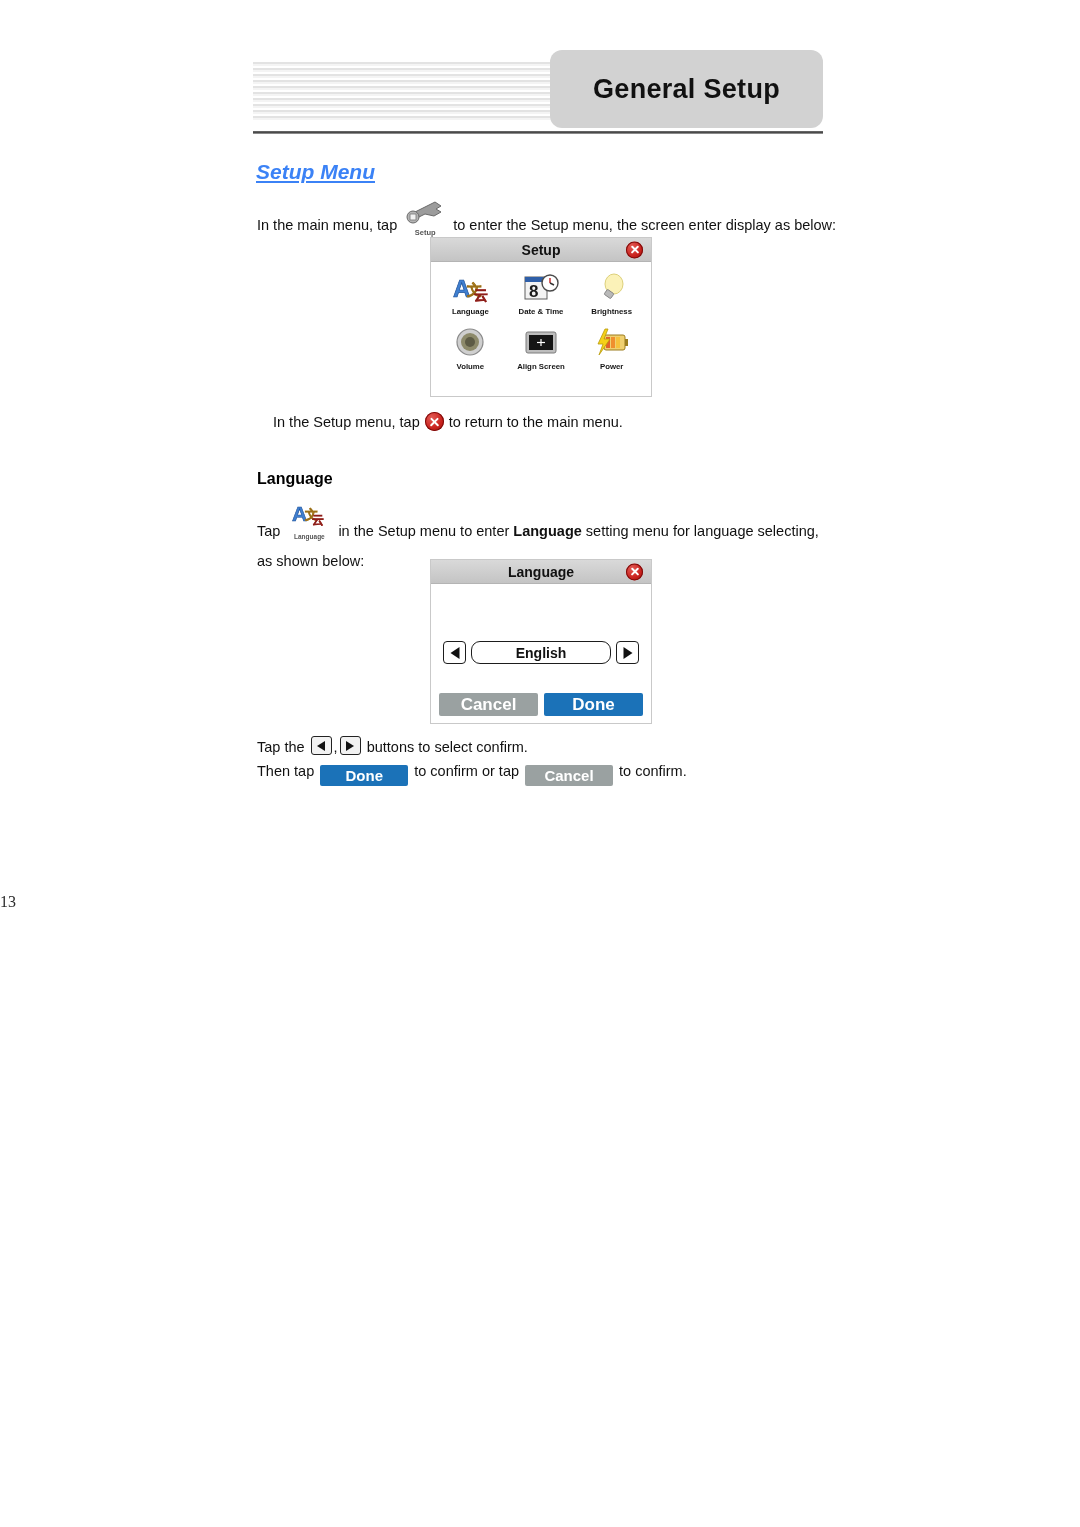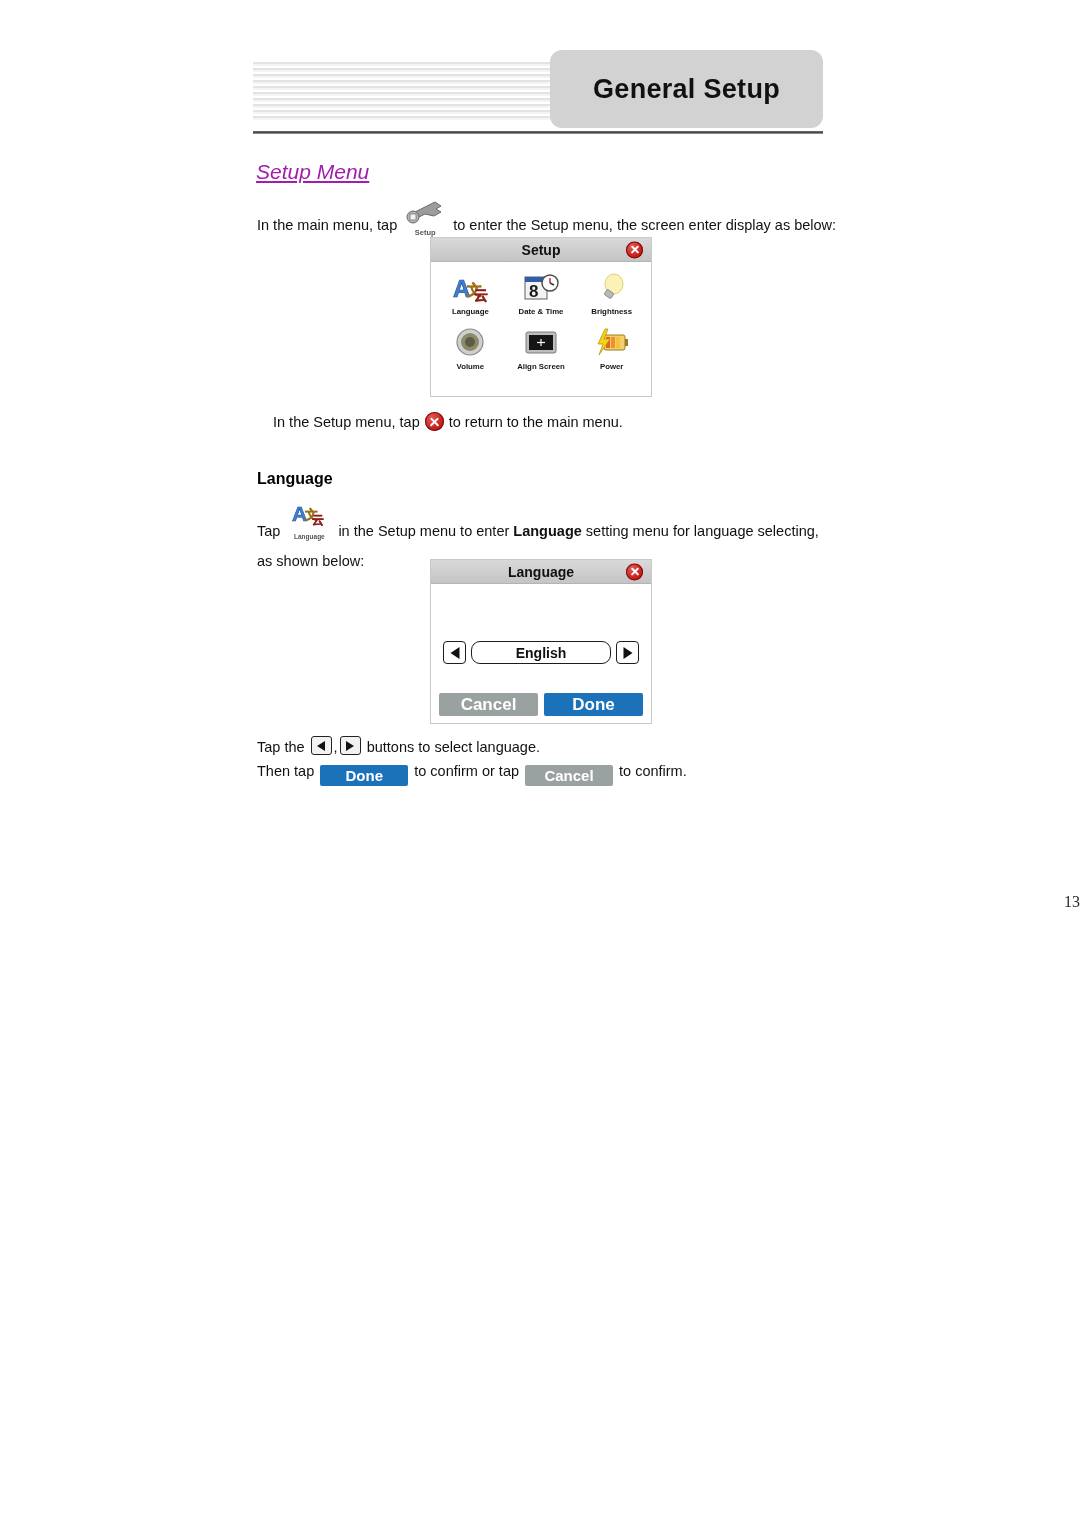--- a/index.html
+++ b/index.html
@@ -73,24 +73,24 @@
     height: 3px;
     background: linear-gradient(to bottom, #6f6f6f 0%, #4a4a4a 50%, #a9a9a9 100%);
   }
 
   
   .section-title {
     position: absolute;
     left: 256px;
     top: 160px;
     font-size: 21px;
-    font-weight: normal;
+    font-weight: bold;
     font-style: italic;
     text-decoration: underline;
-    color: #a21caf;
+    color: #3b82f6;
   }
 
   
   .para {
     position: absolute;
     font-size: 14.5px;
     line-height: 22px;
     color: #111111;
   }
   .para .b { font-weight: bold; }
@@ -368,21 +368,21 @@
     border-radius: 2px;
   }
   .dlg-btn.cancel { background: #9aa1a1; }
   .dlg-btn.done   { background: #1b72b8; }
 
   
   .page-number {
     position: absolute;
     left: 0; top: 893px;
     width: 1080px;
-    text-align: right;
+    text-align: left;
     font-family: "Liberation Serif", serif;
     font-size: 16px;
     color: #2b2b2b;
   }
 </style>
 </head>
 <body>
 
 <div class="page">
 
@@ -526,21 +526,21 @@
           </span>
       </div>
       <div class="lang-actions">
         <span class="dlg-btn cancel">Cancel</span>
         <span class="dlg-btn done">Done</span>
       </div>
     </div>
   </div>
 
   <div class="para p-tapbtns">
-    <span>Tap the</span>&nbsp;<span class="inline-arrow-btn left"><span class="tri"></span></span><span>,</span><span class="inline-arrow-btn right"><span class="tri"></span></span>&nbsp;<span>buttons to select language.</span>
+    <span>Tap the</span>&nbsp;<span class="inline-arrow-btn left"><span class="tri"></span></span><span>,</span><span class="inline-arrow-btn right"><span class="tri"></span></span>&nbsp;<span>buttons to select confirm.</span>
   </div>
 
   <div class="para p-thentap">
     <span>Then tap</span><span class="pill done">Done</span><span>to confirm or tap</span><span class="pill cancel">Cancel</span><span>to confirm.</span>
   </div>
 
   <div class="page-number">13</div>
 
 </div>
 

